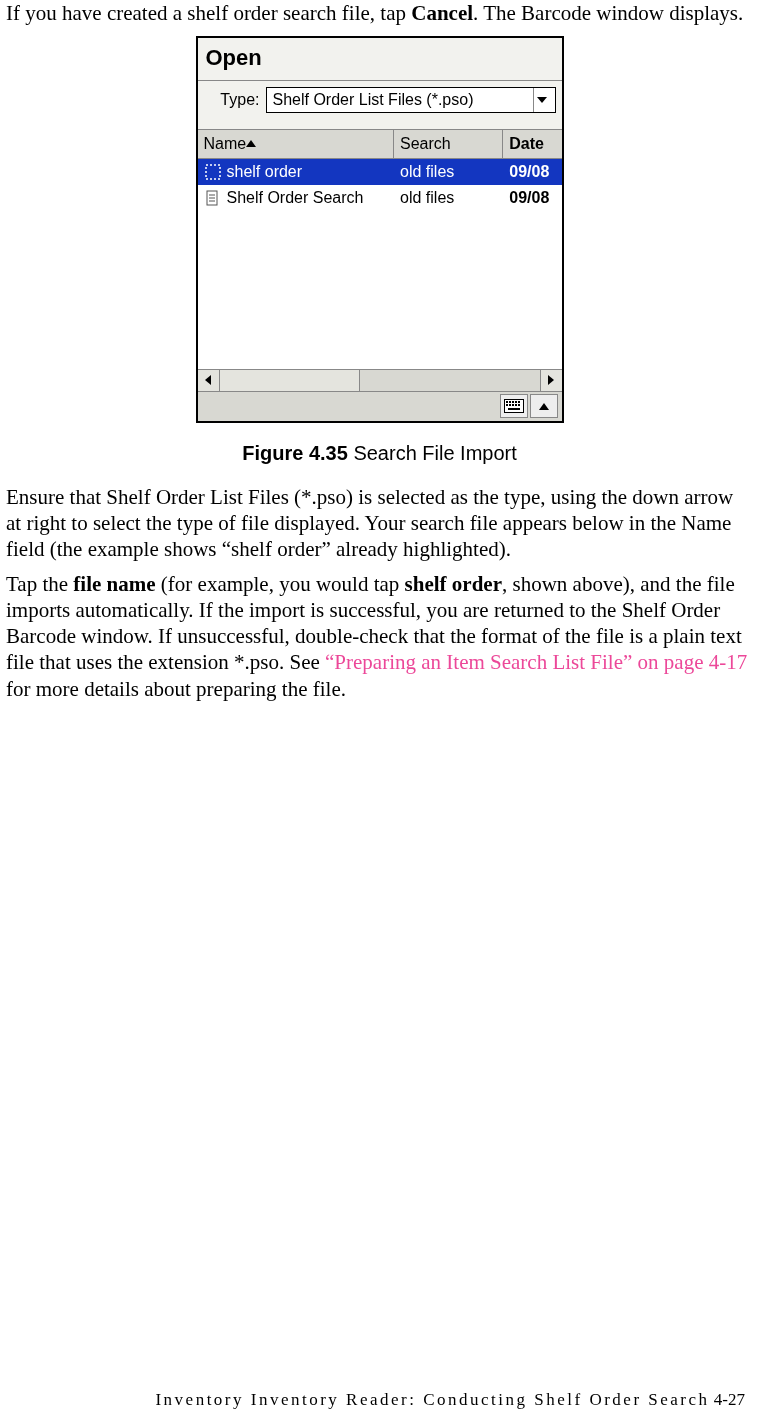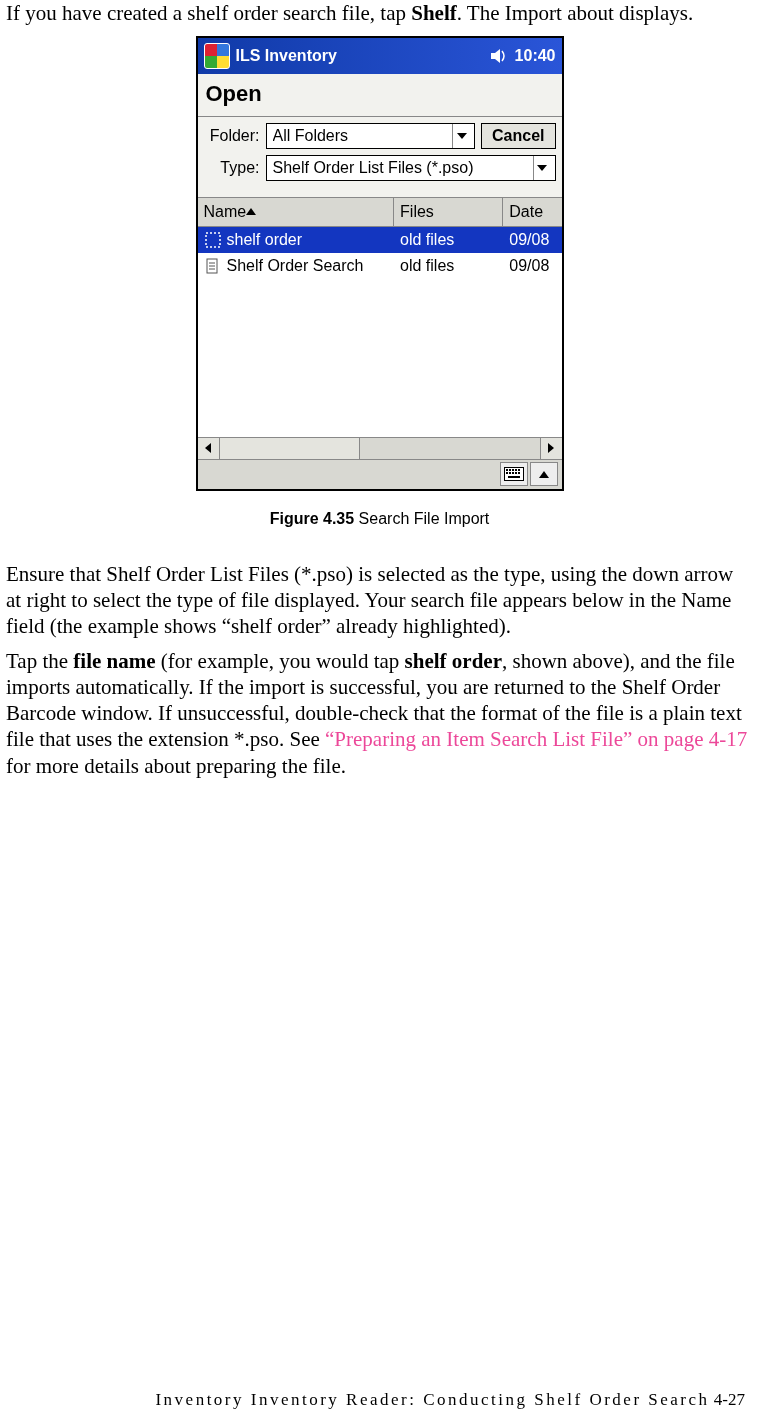--- a/index.html
+++ b/index.html
@@ -111,21 +111,21 @@
   .col {
     border-right: 1px solid #888;
     padding: 4px 6px;
     display: flex;
     align-items: center;
     height: 28px;
   }
   .col:last-child { border-right: none; }
   .c-name { flex: 0 0 54%; }
   .c-folder { flex: 0 0 30%; }
-  .c-date { flex: 1; overflow: hidden; }
+  .c-date { flex: 1; overflow: hidden; font-weight: bold; }
   .sort-tri {
     width: 0; height: 0;
     border-left: 5px solid transparent;
     border-right: 5px solid transparent;
     border-bottom: 7px solid #000;
   }
   .file-list { background: #fff; min-height: 210px; overflow: hidden; }
   .file-row {
     display: flex;
     align-items: center;
@@ -186,84 +186,65 @@
   .kbd-svg { width: 20px; height: 14px; }
   .up-btn::after {
     content:"";
     border-left: 5px solid transparent;
     border-right: 5px solid transparent;
     border-bottom: 7px solid #000;
   }
   .caption {
     text-align: center;
     font-family: Arial, Helvetica, sans-serif;
-    font-size: 16px;
-    margin: 18px 0 32px 0;
+    font-size: 20px;
+    margin: 18px 0 18px 0;
   }
   .caption b { font-weight: bold; }
   .link { color: #ec4899; }
   .footer {
     position: absolute;
     bottom: 14px;
     left: 0; right: 0;
     text-align: right;
     padding-right: 14px;
     font-family: "Times New Roman", serif;
     font-size: 17px;
     letter-spacing: 2.5px;
   }
   .footer .nolspace { letter-spacing: 0; }
 </style>
 </head>
 <body>
 
 <p class="para">
-  <span>If you have created a shelf order search file, tap </span><b>Shelf</b><span>. The Import about displays.</span>
+  <span>If you have created a shelf order search file, tap </span><b>Cancel</b><span>. The Barcode window displays.</span>
 </p>
 
 <div class="figure-wrap">
   <div class="device">
-    <div class="titlebar">
-      <span class="win-flag"></span>
-      <span class="tb-title">ILS Inventory</span>
-      <span class="speaker-icon">
-        <svg viewBox="0 0 20 16">
-            <polygon points="1,5 5,5 10,1 10,15 5,11 1,11" fill="#fff"></polygon>
-            <path d="M12 3 Q16 8 12 13" stroke="#fff" fill="none" stroke-width="1.5"></path>
-          </svg>
-      </span>
-      <span class="clock">10:40</span>
-    </div>
 
     <div class="open-row">Open</div>
 
     <div class="form-area">
-      <div class="form-row">
-        <span class="form-label">Folder:</span>
-        <div class="combo">
-          <span class="combo-text">All Folders</span>
-          <span class="combo-arrow"></span>
-        </div>
-        <span class="btn">Cancel</span>
-      </div>
       <div class="form-row">
         <span class="form-label">Type:</span>
         <div class="combo" style="flex:1">
           <span class="combo-text">Shelf Order List Files (*.pso)</span>
           <span class="combo-arrow"></span>
         </div>
       </div>
     </div>
 
     <div class="list-header">
       <div class="col c-name">
         <span>Name</span>
         <span class="sort-tri"></span>
       </div>
-      <div class="col c-folder">Files</div>
+      <div class="col c-folder">Search</div>
       <div class="col c-date">Date</div>
     </div>
 
     <div class="file-list">
       <div class="file-row selected">
         <div class="cell c-name">
           <svg class="file-icon" viewBox="0 0 18 18">
             <rect x="2" y="2" width="14" height="14" fill="none" stroke="#9cf" stroke-width="1.5" stroke-dasharray="2 2"></rect>
           </svg>
           <span>shelf order</span>

